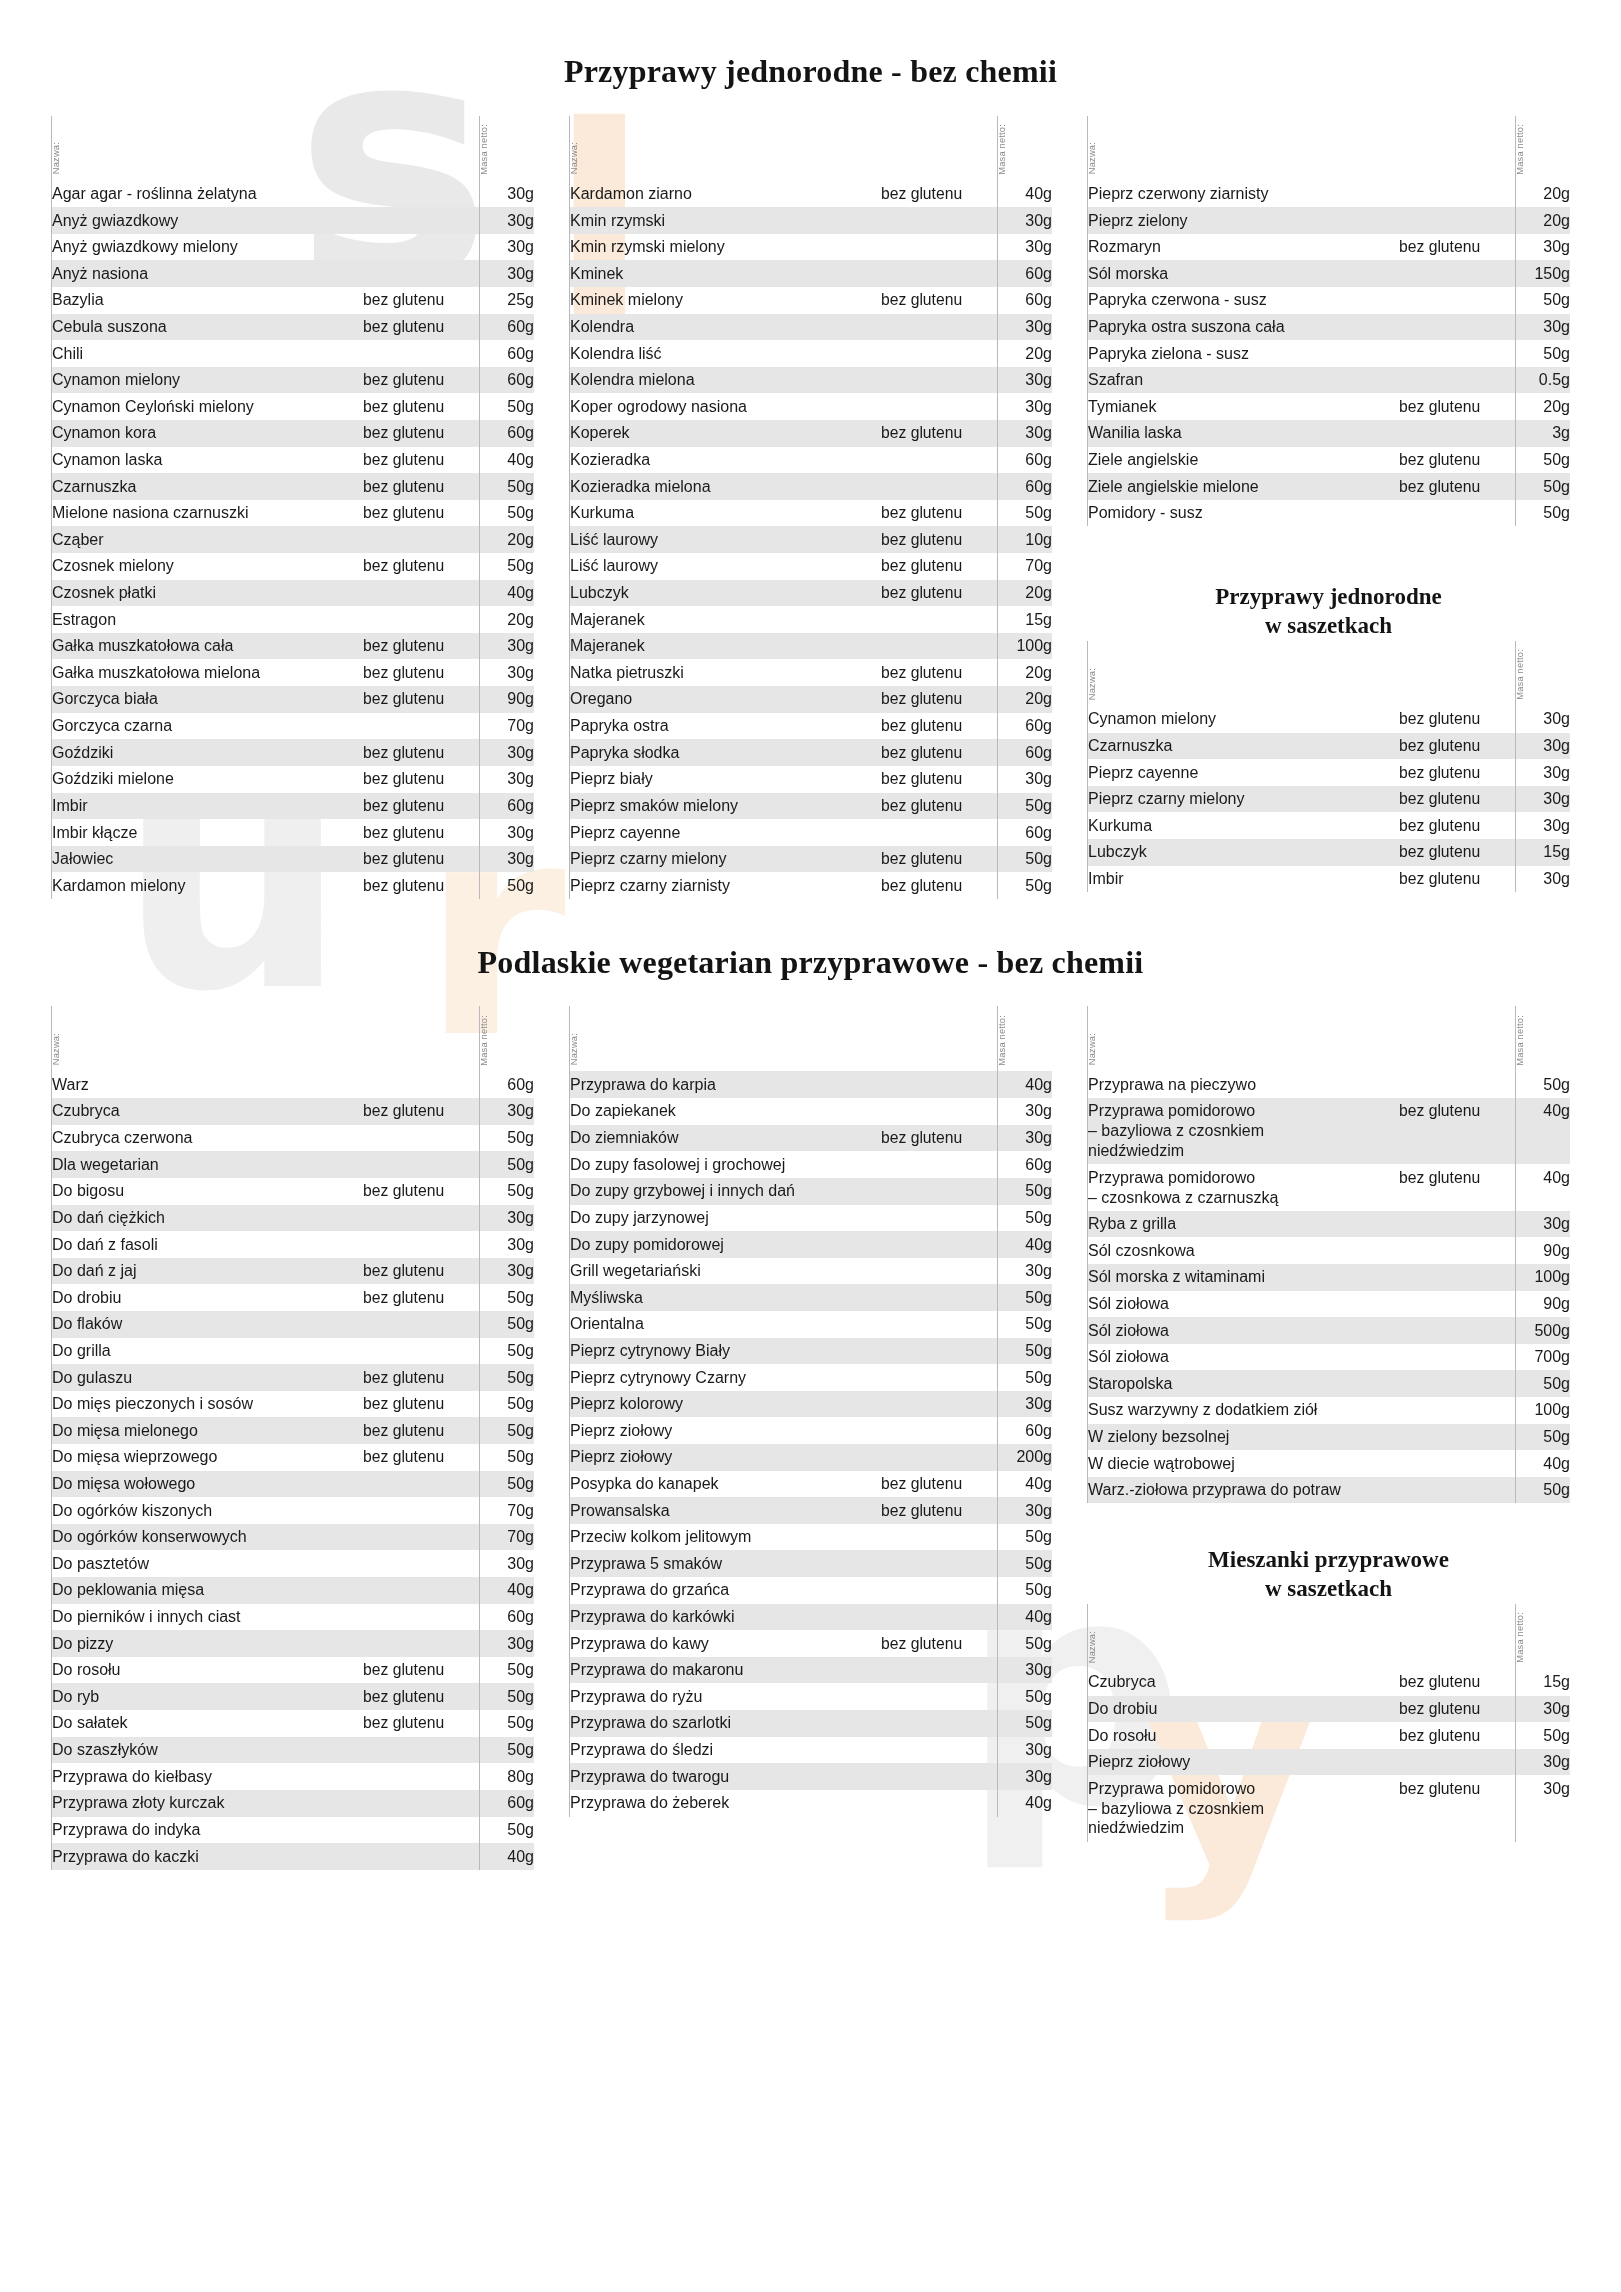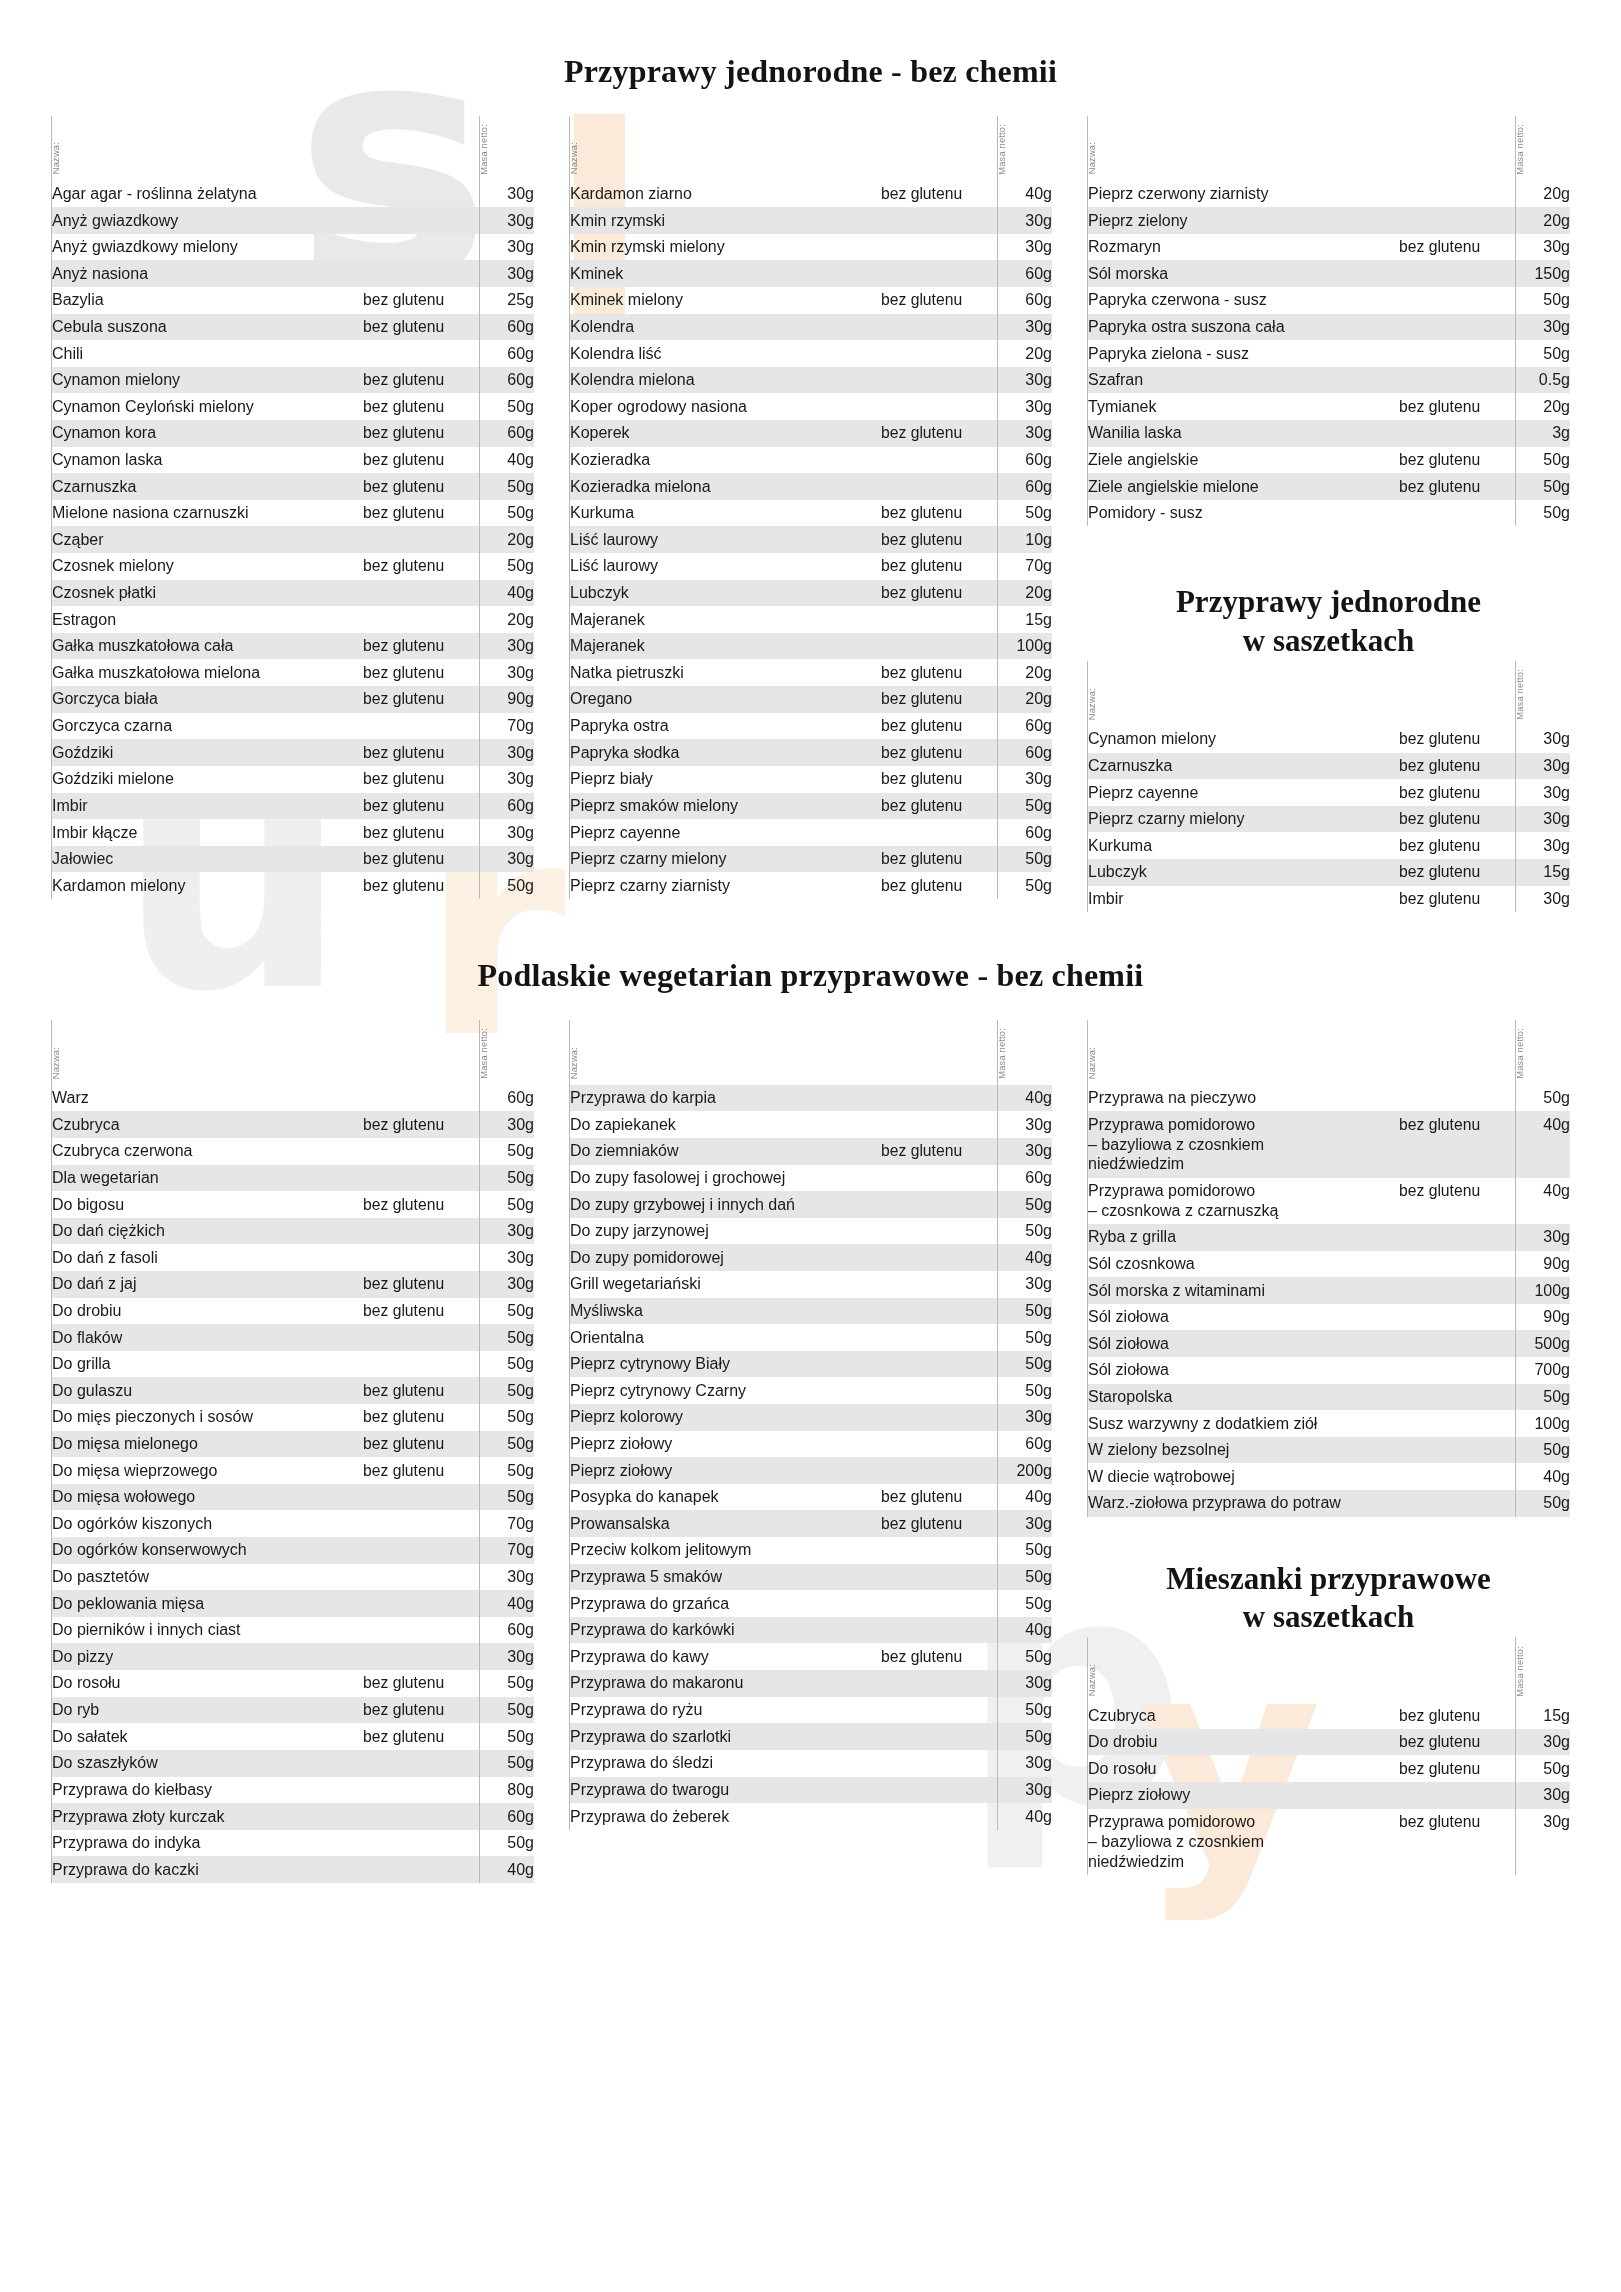--- a/index.html
+++ b/index.html
@@ -46,21 +46,21 @@
     font-size: 32px;
     text-align: center;
     margin: 0;
     padding: 45px 0 25.5px 0;
     letter-spacing: 0.2px;
     color: #141414;
   }
   h2.sub-title {
     font-family: "Liberation Serif", serif;
     font-weight: bold;
-    font-size: 31px;
+    font-size: 23px;
     text-align: center;
     margin: 0;
     line-height: 1.25;
     color: #141414;
   }
 
   .cols { display: flex; gap: 35px; align-items: flex-start; }
   .col  { flex: 1 1 0; min-width: 0; }
 
   

